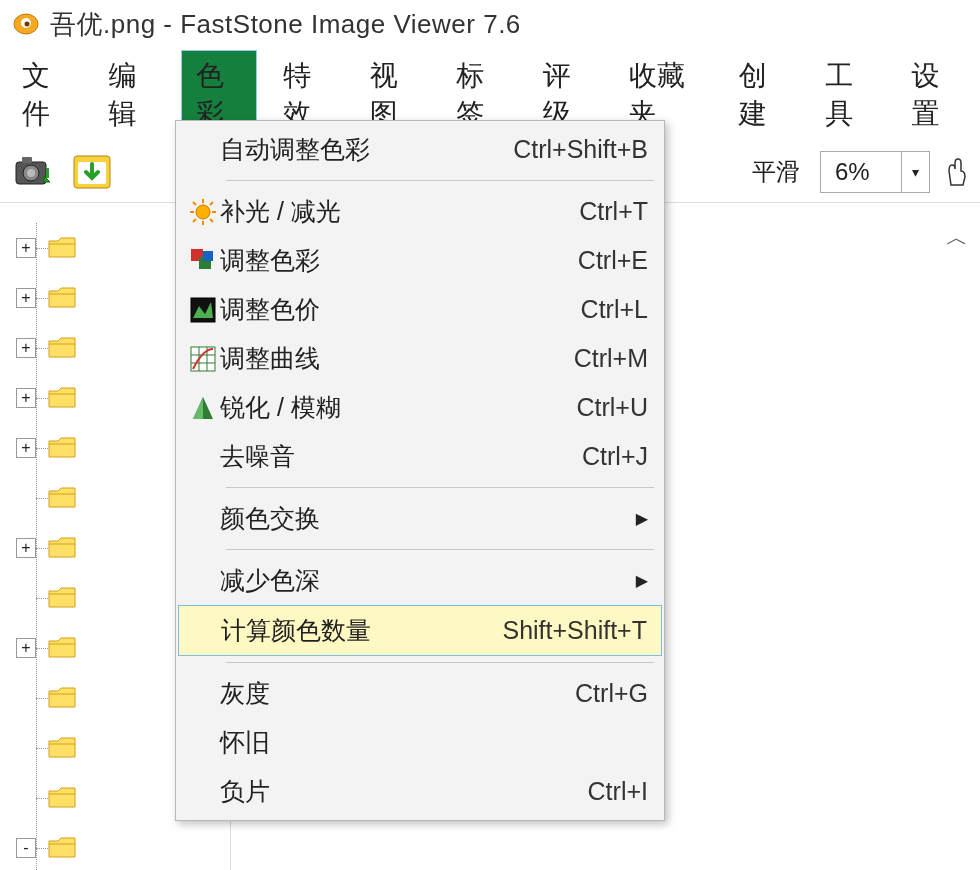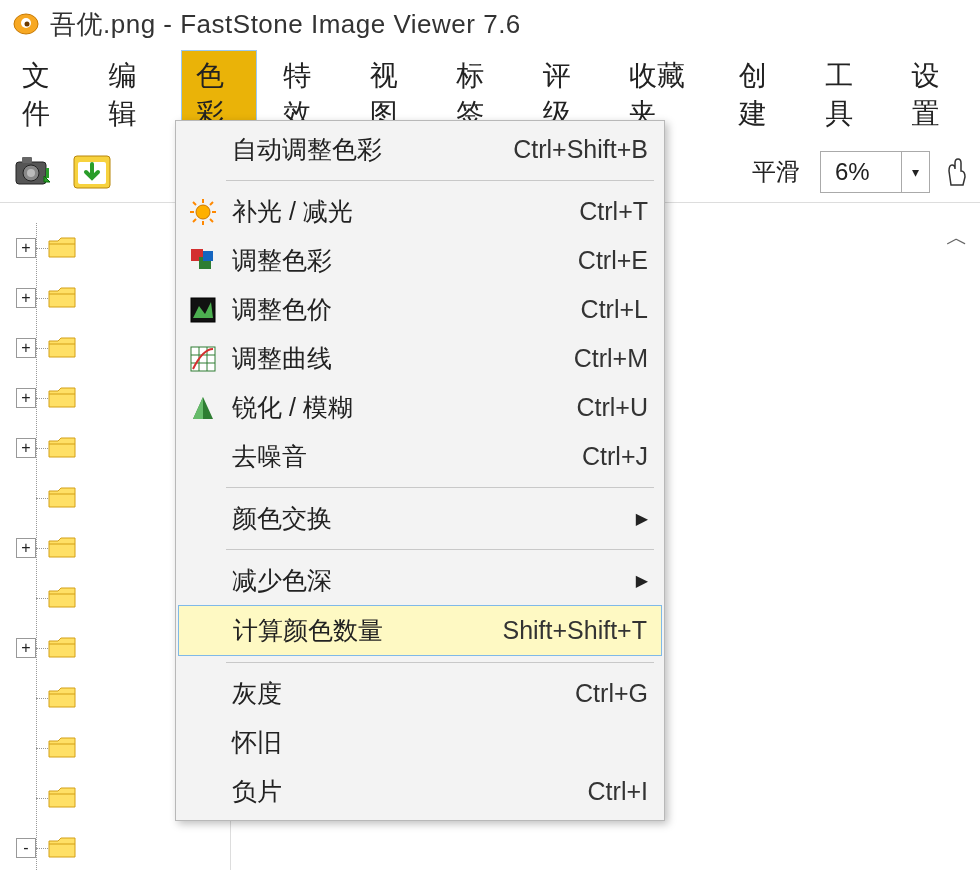--- a/index.html
+++ b/index.html
@@ -30,21 +30,21 @@
     align-items: center;
     gap: 12px;
     padding: 2px 8px;
     font-size: 28px;
   }
   .menu-item {
     padding: 6px 14px;
     cursor: default;
   }
   .menu-item.active {
-    background: #eab308;
+    background: #15803d;
     border: 1px solid #99c9f3;
   }
   .toolbar {
     display: flex;
     align-items: center;
     gap: 14px;
     padding: 6px 12px;
     height: 60px;
   }
   .tool-btn {
@@ -136,21 +136,21 @@
     border: 1px solid #b8b8b8;
     box-shadow: 3px 3px 8px rgba(0,0,0,0.25);
     z-index: 100;
     padding: 4px 2px;
   }
   .dd-item {
     display: flex;
     align-items: center;
     padding: 8px 14px 8px 10px;
     font-size: 25px;
-    gap: 14px;
+    gap: 2px;
     position: relative;
   }
   .dd-item.highlight {
     background: #fef9c3;
     border: 1px solid #7fb9e8;
   }
   .dd-icon {
     width: 30px; height: 30px;
     display: inline-flex; align-items: center; justify-content: center;
     flex-shrink: 0;

